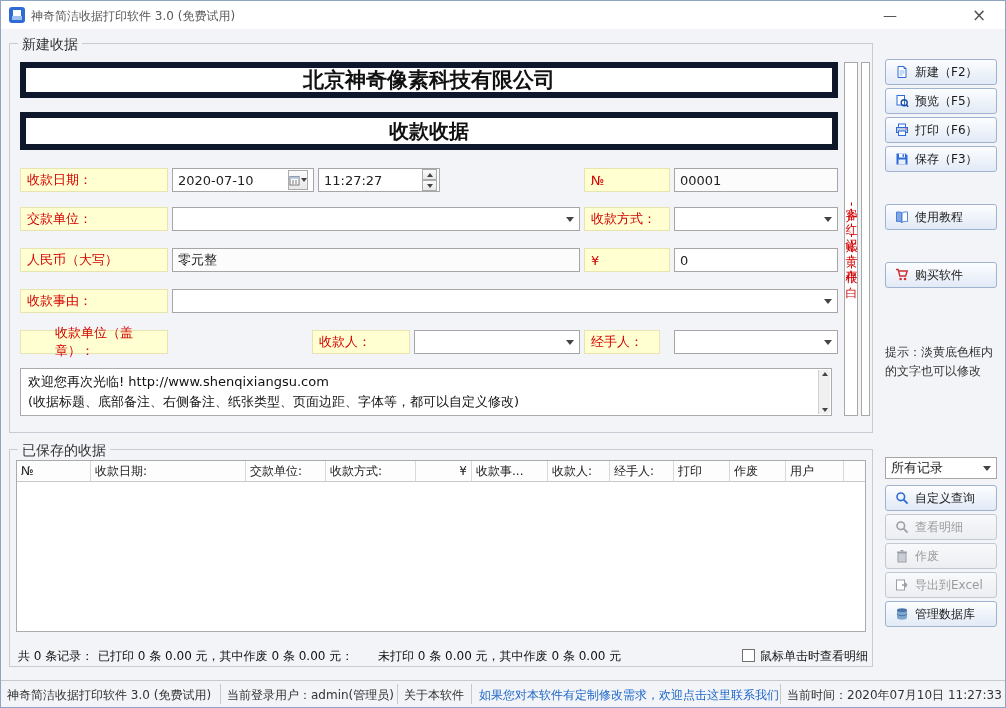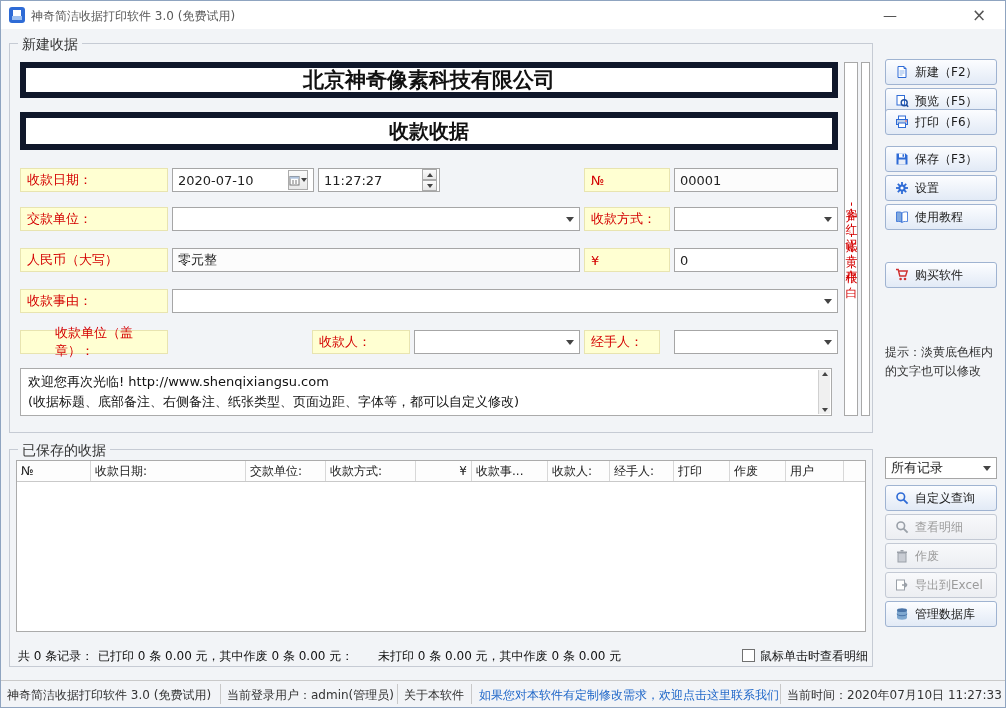--- a/index.html
+++ b/index.html
@@ -222,50 +222,37 @@
     <span>新建（F2）</span>
   </div>
   <div class="btn" style="left:884px; top:87px;">
     <svg width="14" height="14" viewBox="0 0 14 14">
         <rect x="2" y="1.5" width="7.5" height="9.5" fill="#fff" stroke="#2E6BD6"></rect>
         <circle cx="9.2" cy="8.8" r="3" fill="none" stroke="#1F4E9E" stroke-width="1.4"></circle>
         <line x1="11.3" y1="10.9" x2="13.2" y2="12.8" stroke="#1F4E9E" stroke-width="1.6"></line>
       </svg>
     <span>预览（F5）</span>
   </div>
-  <div class="btn" style="left:884px; top:108px;">
+  <div class="btn" style="left:884px; top:116px;">
     <svg width="14" height="14" viewBox="0 0 14 14">
         <rect x="3.5" y="1" width="7" height="3.5" fill="#fff" stroke="#2E6BD6"></rect>
         <rect x="1.5" y="4.5" width="11" height="5" fill="#BDD0EA" stroke="#2E6BD6"></rect>
         <rect x="3.5" y="8" width="7" height="4.5" fill="#fff" stroke="#2E6BD6"></rect>
         <circle cx="11" cy="6" r="0.8" fill="#E04040"></circle>
       </svg>
     <span>打印（F6）</span>
   </div>
   <div class="btn" style="left:884px; top:145px;">
     <svg width="14" height="14" viewBox="0 0 14 14">
         <path d="M1.5 1.5h9l2 2v9h-11z" fill="#2E6BD6"></path>
         <rect x="4" y="1.5" width="6" height="4" fill="#fff"></rect>
         <rect x="7.5" y="2.2" width="1.6" height="2.6" fill="#2E6BD6"></rect>
         <rect x="3.5" y="7.5" width="7" height="5" fill="#E8EEF8"></rect>
       </svg>
     <span>保存（F3）</span>
-  </div>
-  <div class="btn" style="left:884px; top:174px;">
-    <svg width="14" height="14" viewBox="0 0 14 14">
-        <g stroke="#2E6BD6" stroke-width="1.8">
-          <line x1="7" y1="1" x2="7" y2="13"></line>
-          <line x1="1" y1="7" x2="13" y2="7"></line>
-          <line x1="2.8" y1="2.8" x2="11.2" y2="11.2"></line>
-          <line x1="11.2" y1="2.8" x2="2.8" y2="11.2"></line>
-        </g>
-        <circle cx="7" cy="7" r="3.6" fill="#2E6BD6"></circle>
-        <circle cx="7" cy="7" r="1.6" fill="#fff"></circle>
-      </svg>
-    <span>设置</span>
   </div>
   <div class="btn" style="left:884px; top:203px;">
     <svg width="14" height="14" viewBox="0 0 14 14">
         <path d="M7 3C6 2 4.5 1.8 1.5 2v9.5c3-.2 4.5 0 5.5 1z" fill="#7FA8E0" stroke="#2E6BD6" stroke-width="0.8"></path>
         <path d="M7 3c1-1 2.5-1.2 5.5-1v9.5c-3-.2-4.5 0-5.5 1z" fill="#fff" stroke="#2E6BD6" stroke-width="0.8"></path>
       </svg>
     <span>使用教程</span>
   </div>
   <div class="btn" style="left:884px; top:261px;">
     <svg width="14" height="14" viewBox="0 0 14 14">

